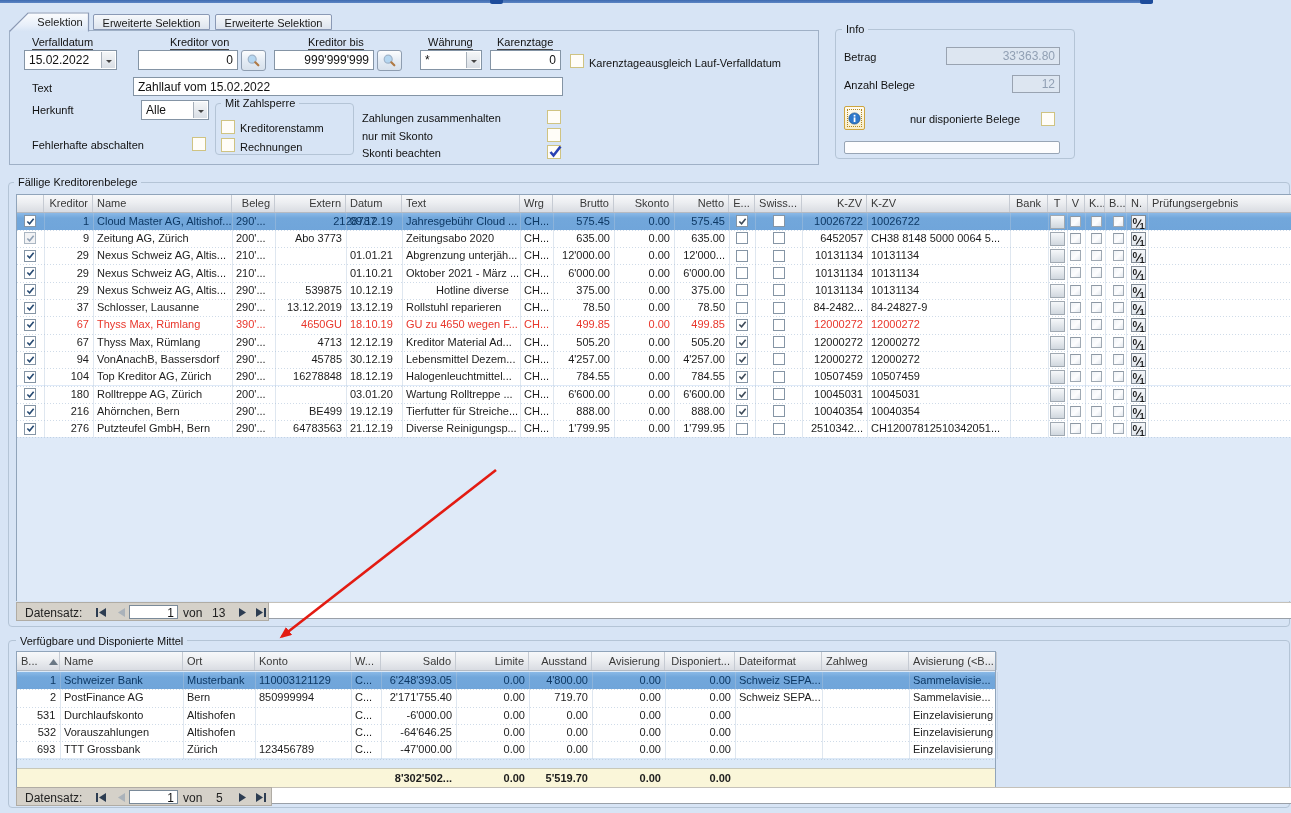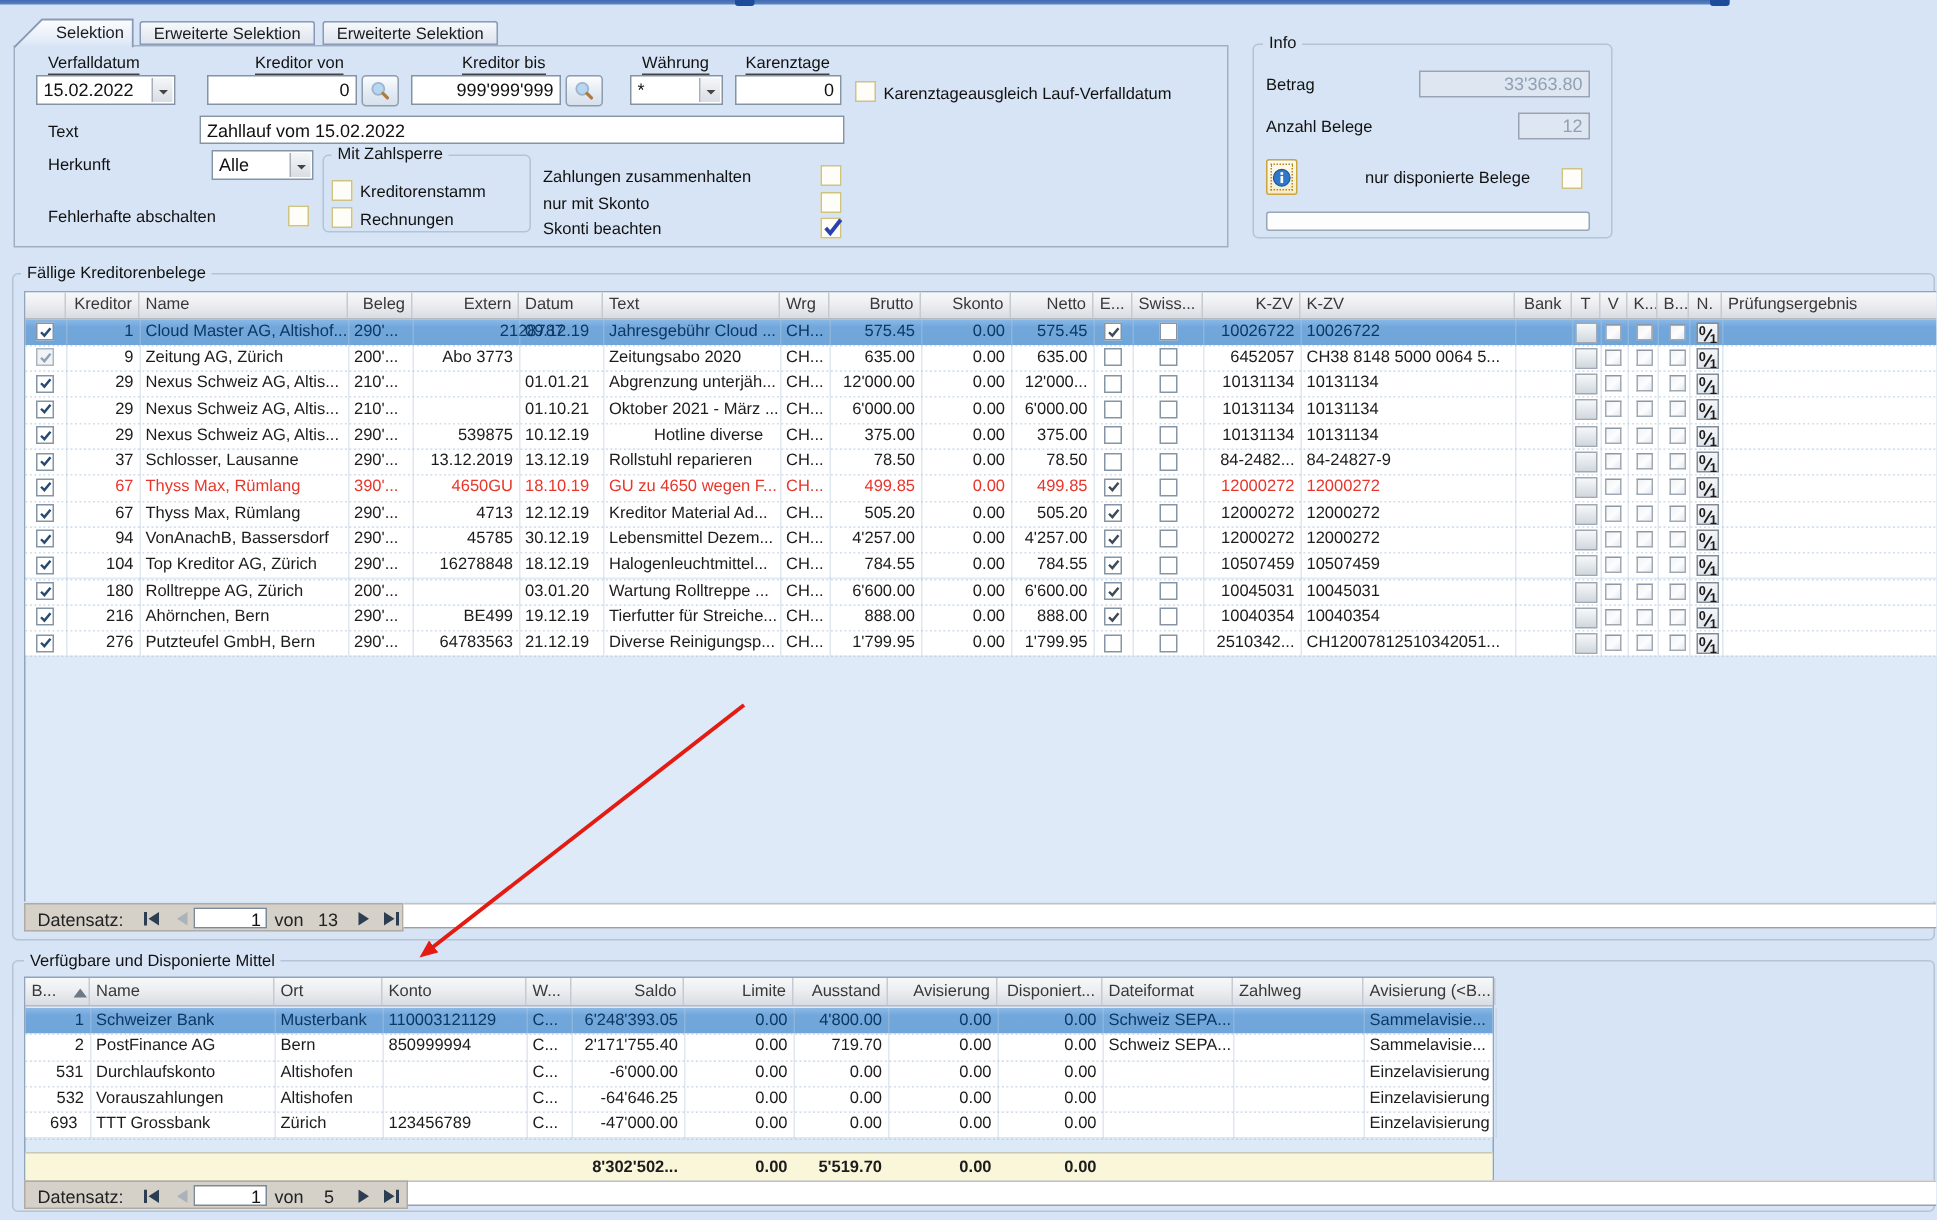--- a/index.html
+++ b/index.html
@@ -677,21 +677,21 @@
 <span class="tc " style="left:364px;width:75px;text-align:right;">2'171'755.40</span>
 <span class="tc " style="left:439px;width:73px;text-align:right;">0.00</span>
 <span class="tc " style="left:512px;width:63px;text-align:right;">719.70</span>
 <span class="tc " style="left:575px;width:73px;text-align:right;">0.00</span>
 <span class="tc " style="left:648px;width:70px;text-align:right;">0.00</span>
 <span class="tc " style="left:718px;width:87px;text-align:left;">Schweiz SEPA...</span>
 <span class="tc " style="left:805px;width:87px;text-align:left;"></span>
 <span class="tc " style="left:892px;width:88px;text-align:left;">Sammelavisie...</span>
 </div>
 <div class="trow " style="top:54.6px;">
-<span class="tc " style="left:0px;width:43px;text-align:center;padding-left:20px;">531</span>
+<span class="tc " style="left:0px;width:43px;text-align:left;padding-left:20px;">531</span>
 <span class="tc " style="left:43px;width:123px;text-align:left;">Durchlaufskonto</span>
 <span class="tc " style="left:166px;width:72px;text-align:left;">Altishofen</span>
 <span class="tc " style="left:238px;width:96px;text-align:left;"></span>
 <span class="tc " style="left:334px;width:30px;text-align:left;">C...</span>
 <span class="tc " style="left:364px;width:75px;text-align:right;">-6'000.00</span>
 <span class="tc " style="left:439px;width:73px;text-align:right;">0.00</span>
 <span class="tc " style="left:512px;width:63px;text-align:right;">0.00</span>
 <span class="tc " style="left:575px;width:73px;text-align:right;">0.00</span>
 <span class="tc " style="left:648px;width:70px;text-align:right;">0.00</span>
 <span class="tc " style="left:718px;width:87px;text-align:left;"></span>
@@ -707,21 +707,21 @@
 <span class="tc " style="left:364px;width:75px;text-align:right;">-64'646.25</span>
 <span class="tc " style="left:439px;width:73px;text-align:right;">0.00</span>
 <span class="tc " style="left:512px;width:63px;text-align:right;">0.00</span>
 <span class="tc " style="left:575px;width:73px;text-align:right;">0.00</span>
 <span class="tc " style="left:648px;width:70px;text-align:right;">0.00</span>
 <span class="tc " style="left:718px;width:87px;text-align:left;"></span>
 <span class="tc " style="left:805px;width:87px;text-align:left;"></span>
 <span class="tc " style="left:892px;width:88px;text-align:left;">Einzelavisierung</span>
 </div>
 <div class="trow " style="top:89.2px;">
-<span class="tc " style="left:4px;width:43px;text-align:center;">693</span>
+<span class="tc " style="left:16px;width:43px;text-align:left;">693</span>
 <span class="tc " style="left:43px;width:123px;text-align:left;">TTT Grossbank</span>
 <span class="tc " style="left:166px;width:72px;text-align:left;">Zürich</span>
 <span class="tc " style="left:238px;width:96px;text-align:left;">123456789</span>
 <span class="tc " style="left:334px;width:30px;text-align:left;">C...</span>
 <span class="tc " style="left:364px;width:75px;text-align:right;padding-left:12px;">-47'000.00</span>
 <span class="tc " style="left:439px;width:73px;text-align:right;">0.00</span>
 <span class="tc " style="left:512px;width:63px;text-align:right;">0.00</span>
 <span class="tc " style="left:575px;width:73px;text-align:right;">0.00</span>
 <span class="tc " style="left:648px;width:70px;text-align:right;">0.00</span>
 <span class="tc " style="left:718px;width:87px;text-align:left;"></span>

